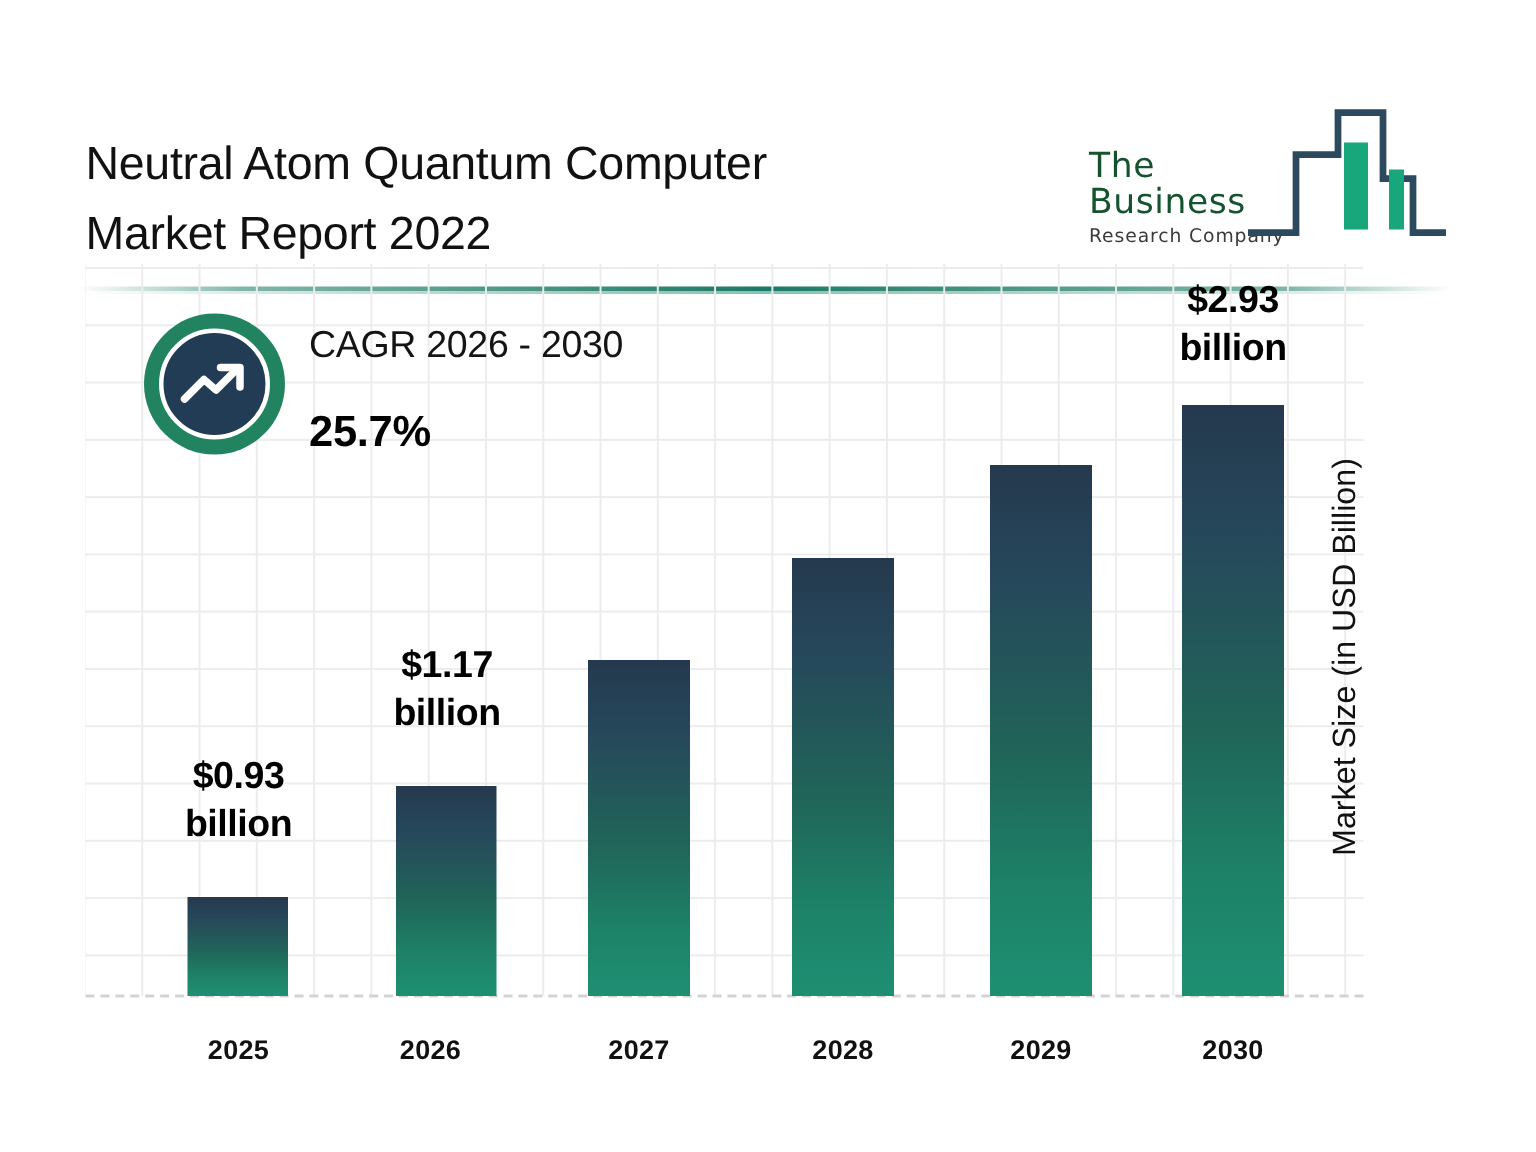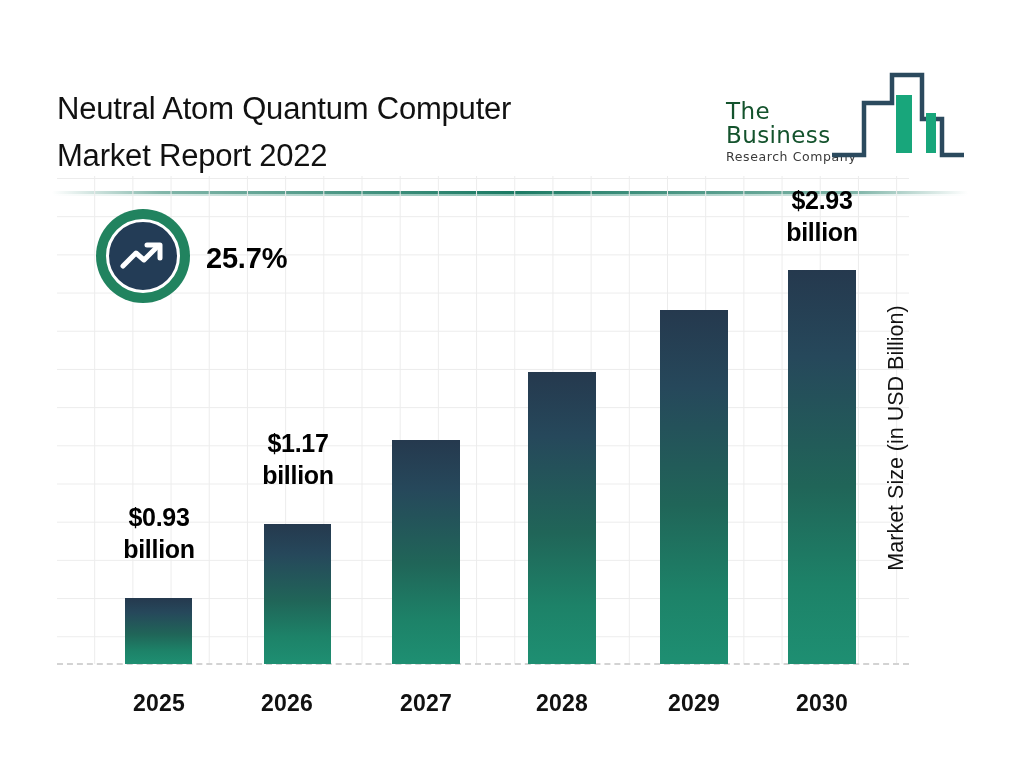--- a/index.html
+++ b/index.html
@@ -76,21 +76,21 @@
     background:linear-gradient(to bottom,#25394e 0%, #26485b 22%, #206558 55%, #1d8268 80%, #1e8f72 100%);
   }
   .bar-label{
     position:absolute;text-align:center;
     font-size:25px;font-weight:bold;color:#000000;
     line-height:1.28;letter-spacing:-0.3px;
   }
   .bar-label .bl2{display:block;}
   .xtick{
     position:absolute;text-align:center;
-    font-size:23px;font-weight:bold;color:#111111;letter-spacing:0.2px;
+    font-size:18px;font-weight:bold;color:#111111;letter-spacing:0.2px;
   }
 
   
   #ylabel{
     position:absolute;left:884px;top:248px;
     width:380px;height:34px;
     transform:rotate(-90deg);transform-origin:left top;
     font-size:21.5px;color:#111111;white-space:nowrap;
     text-align:left;
   }
@@ -188,17 +188,18 @@
   <div id="cagr">
     <div id="cagr-badge">
       <div id="cagr-badge-inner">
         <svg width="48" height="38" viewBox="0 0 48 38">
           <path d="M4 29 L17 16 L25 23 L39 9" fill="none" stroke="#ffffff" stroke-width="5" stroke-linecap="round" stroke-linejoin="round"></path>
           <path d="M28 8 H41 V21" fill="none" stroke="#ffffff" stroke-width="5" stroke-linecap="round" stroke-linejoin="round"></path>
         </svg>
       </div>
     </div>
     <div id="cagr-text">
+      <span id="cagr-range">CAGR 2026 - 2030</span>
       <span id="cagr-value">25.7%</span>
     </div>
   </div>
 
 </div>
 
 </body></html>

